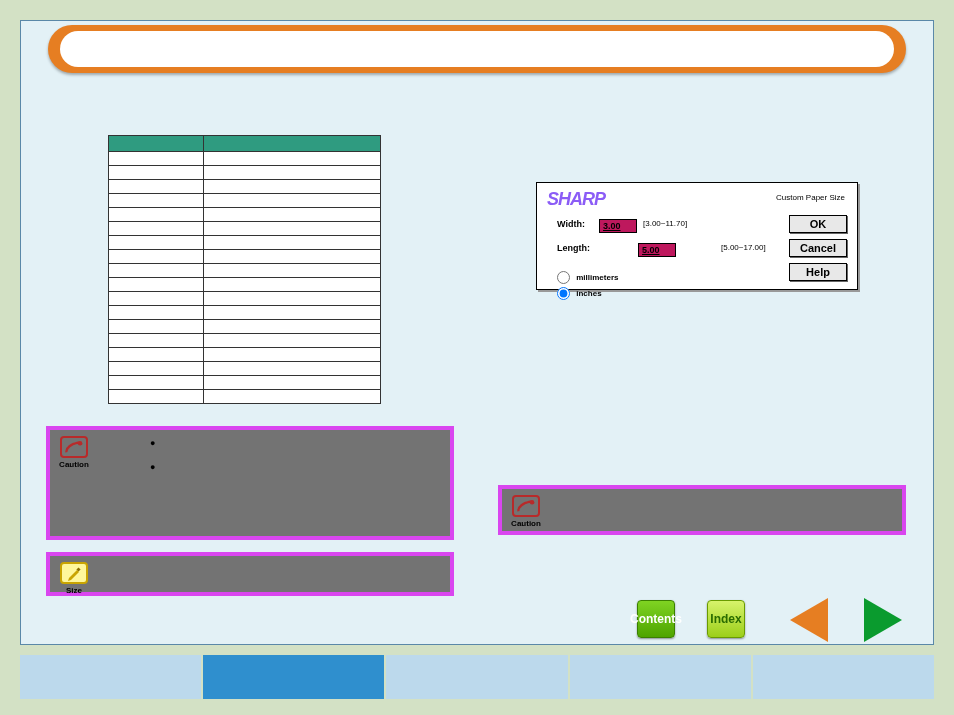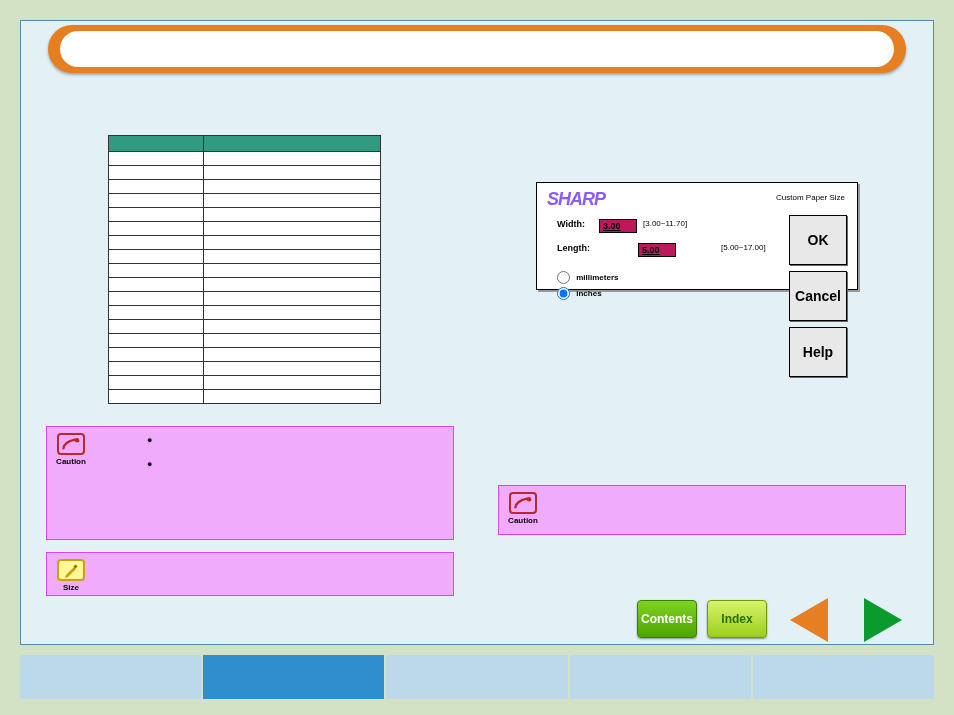--- a/index.html
+++ b/index.html
@@ -55,22 +55,22 @@
     border: 1px solid #333;
     padding: 2px 6px;
     height: 14px;
     font-size: 9px;
     background: #fff;
   }
   .paper-table td:first-child { width: 95px; }
 
   .callout {
     position: absolute;
-    background: #f0abfc;
-    border: 1px solid #d946ef;
+    background: #737373;
+    border: 4px solid #d946ef;
   }
   .callout.caution-left {
     left: 46px; top: 426px;
     width: 408px; height: 114px;
   }
   .callout.note-left {
     left: 46px; top: 552px;
     width: 408px; height: 44px;
   }
   .callout.caution-right {
@@ -158,30 +158,30 @@
   .dialog .radios { position: absolute; left: 20px; top: 88px; font-size: 8px; }
   .dialog .radios label { display: block; margin-bottom: 3px; font-weight: bold; }
   .dialog .radios input { margin-right: 4px; vertical-align: middle; }
   .dialog .btns { position: absolute; right: 10px; top: 32px; width: 58px; }
   .dialog .btns button {
     display: block; width: 100%;
     margin-bottom: 6px;
     background: #e8e8e8;
     border: 1px solid #000;
     box-shadow: 1px 1px 0 #666;
-    font-size: 14px; font-weight: bold;
-    padding: 16px 0;
+    font-size: 11px; font-weight: bold;
+    padding: 2px 0;
     cursor: pointer;
   }
 
   
   .nav-contents, .nav-index {
     position: absolute;
     top: 600px;
-    width: 60px; height: 38px;
+    width: 38px; height: 38px;
     border-radius: 4px;
     display: flex; align-items: center; justify-content: center;
     font-weight: bold; font-size: 12px;
     cursor: pointer;
     box-shadow: 0 1px 2px rgba(0,0,0,.4);
   }
   .nav-contents {
     left: 637px;
     background: linear-gradient(#7fd322, #4ea400);
     color: #fff;

